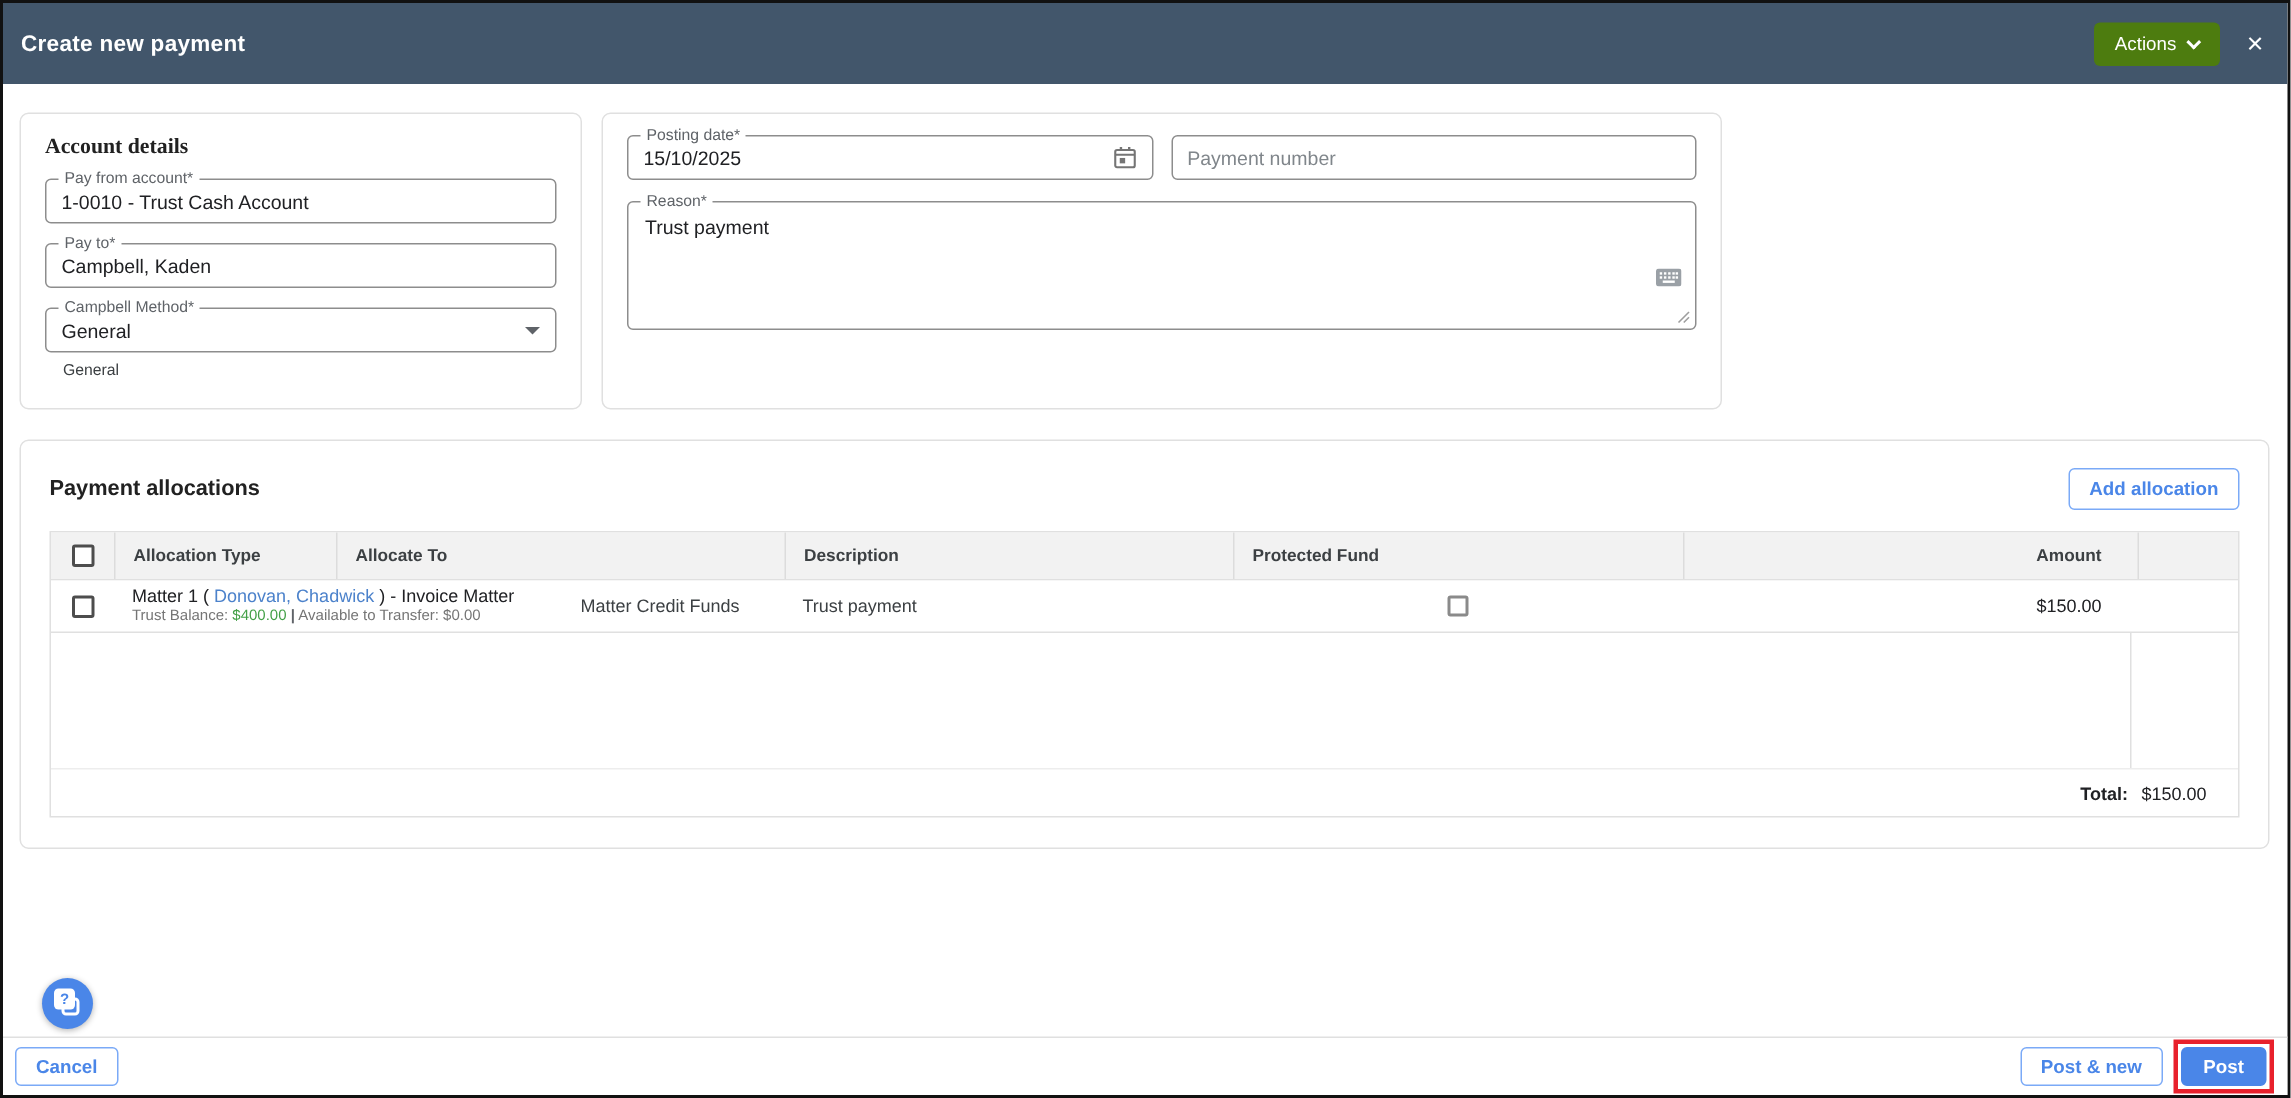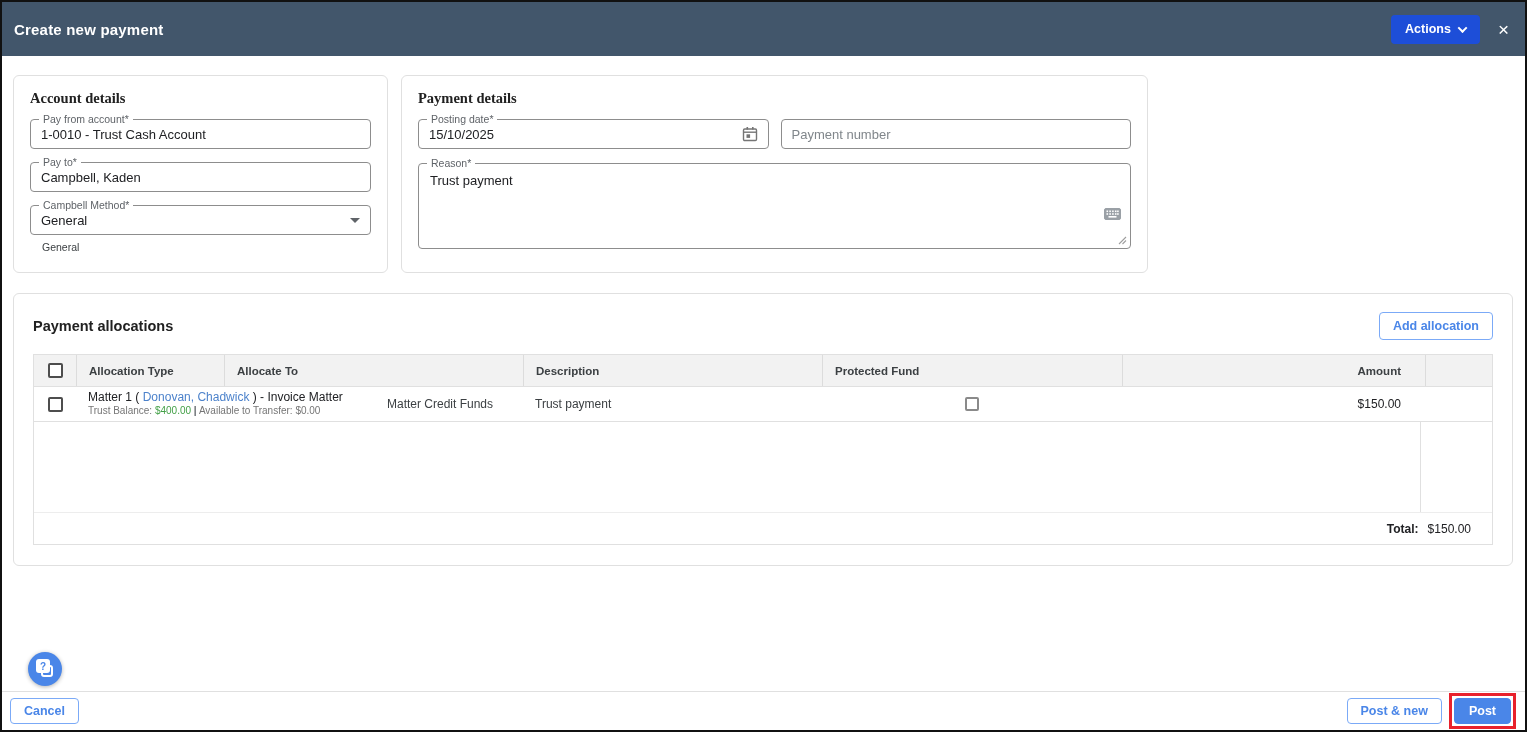--- a/index.html
+++ b/index.html
@@ -8,21 +8,21 @@
     position:relative; width:1527px; height:732px; background:#fff;
     border:2px solid #111; overflow:hidden;
   }
   
   .titlebar {
     position:absolute; left:0; top:0; right:0; height:54px;
     background:#42566b; display:flex; align-items:center; padding:0 16px 0 12px;
   }
   .titlebar-title { color:#fff; font-size:15px; font-weight:bold; letter-spacing:.2px; flex:1; }
   .actions-btn {
-    background:#1d4ed8; color:#fff; font-size:12.5px; font-weight:bold;
+    background:#4d7c0f; color:#fff; font-size:12.5px; font-weight:normal;
     border:none; border-radius:4px; height:29px; padding:0 14px;
     display:flex; align-items:center; gap:8px; cursor:pointer;
   }
   .chevron-down {
     width:7px; height:7px; border-right:2px solid #fff; border-bottom:2px solid #fff;
     transform:rotate(45deg) translate(-1px,-1px); display:inline-block;
   }
   .close-x { color:#fff; font-size:19px; margin-left:18px; cursor:pointer; line-height:1; font-weight:normal; }
 
   
@@ -167,21 +167,20 @@
 
     <div class="mfield">
       <span class="mlabel">Campbell Method*</span>
       <span class="mvalue">General</span>
       <span class="select-caret"></span>
     </div>
     <div class="helper-text">General</div>
   </div>
 
   <div class="card" id="card-payment">
-    <div class="card-title">Payment details</div>
 
     <div class="pd-row">
       <div class="mfield">
         <span class="mlabel">Posting date*</span>
         <span class="mvalue">15/10/2025</span>
         <svg width="16" height="16" viewBox="0 0 16 16">
           <rect x="1.5" y="3" width="13" height="11.5" rx="1.2" fill="none" stroke="#757575" stroke-width="1.4"></rect>
           <line x1="1.5" y1="6.2" x2="14.5" y2="6.2" stroke="#757575" stroke-width="1.4"></line>
           <rect x="4.5" y="1" width="1.6" height="2.6" fill="#757575"></rect>
           <rect x="10" y="1" width="1.6" height="2.6" fill="#757575"></rect>

